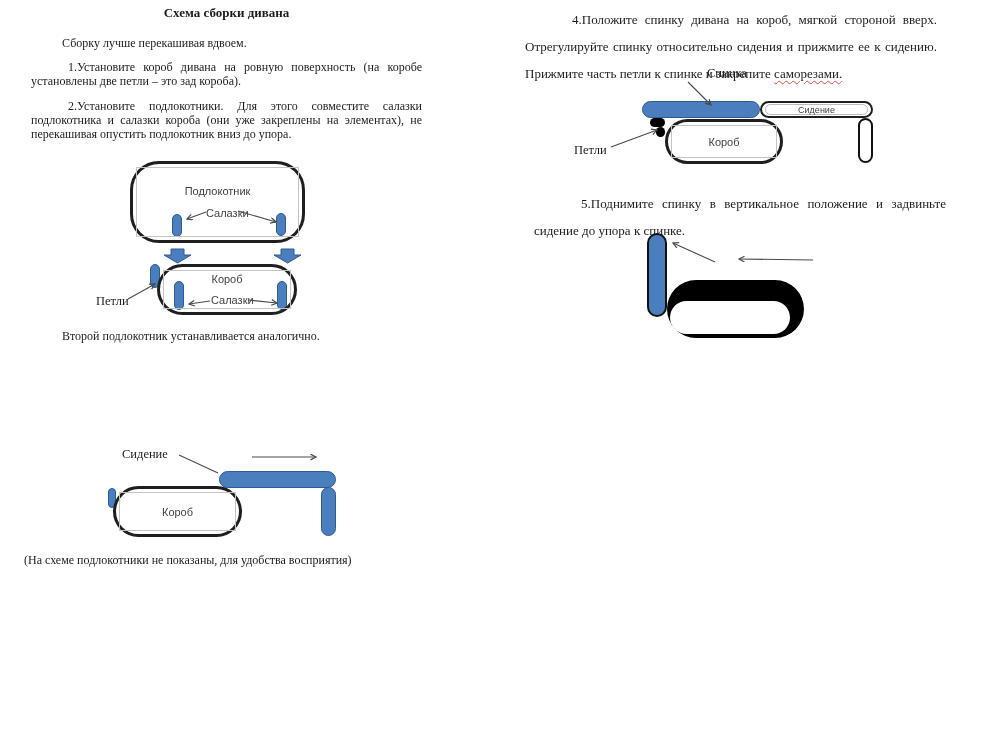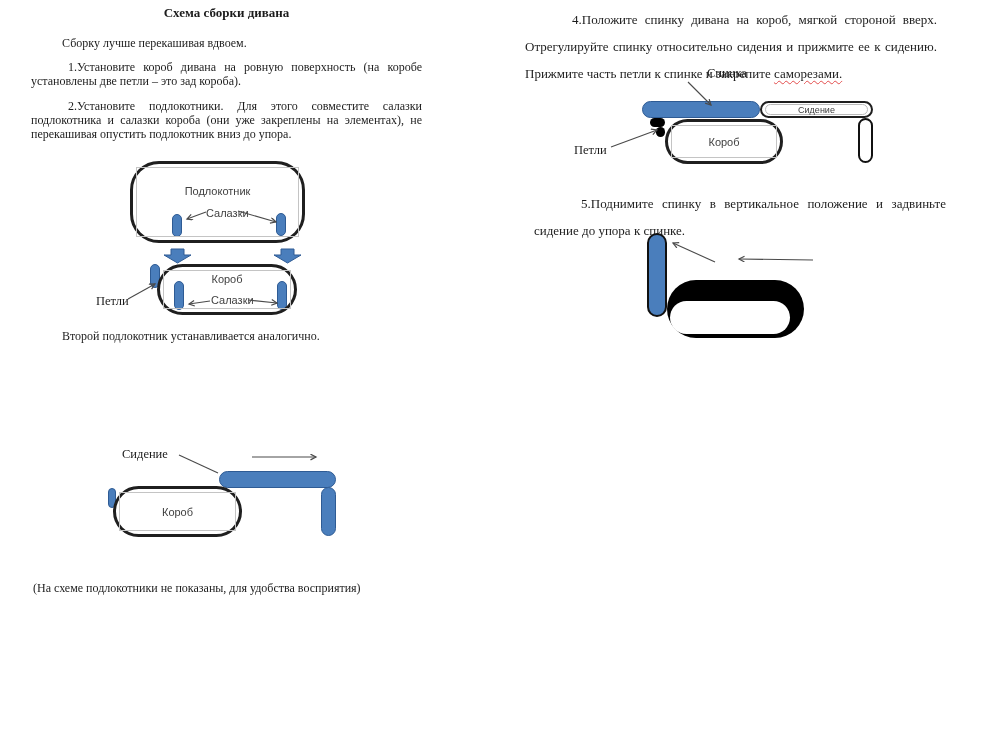--- a/index.html
+++ b/index.html
@@ -29,21 +29,21 @@
 </head>
 <body>
 
 <div class="abs" style="left:0;top:0;width:1000px;height:750px;">
 
   <div class="abs title" style="left:31px;top:5px;">Схема сборки дивана</div>
   <div class="abs ltext indent31" style="left:31px;top:36px;">Сборку лучше перекашивая вдвоем.</div>
   <div class="abs ltext indent37" style="left:31px;top:60px;">1.Установите короб дивана на ровную поверхность (на коробе установлены две петли – это зад короба).</div>
   <div class="abs ltext indent37" style="left:31px;top:99px;">2.Установите подлокотники. Для этого совместите салазки подлокотника и салазки короба (они уже закреплены на элементах), не перекашивая опустить подлокотник вниз до упора.</div>
   <div class="abs ltext indent31" style="left:31px;top:329px;">Второй подлокотник устанавливается аналогично.</div>
-  <div class="abs ltext" style="left:33px;top:553px;margin-top:28px;">(На схеме подлокотники не показаны, для удобства восприятия)</div>
+  <div class="abs ltext" style="left:24px;top:553px;">(На схеме подлокотники не показаны, для удобства восприятия)</div>
 
   <div class="abs dbox" style="left:130px;top:161px;width:175px;height:82px;">
     <div class="inner"></div>
   </div>
   <div class="abs sanslabel" style="left:130px;top:185px;width:175px;text-align:center;">Подлокотник</div>
   <div class="abs sanslabel" style="left:206px;top:207px;">Салазки</div>
   <div class="abs bluerect" style="left:172px;top:214px;width:10px;height:23px;"></div>
   <div class="abs bluerect" style="left:276px;top:213px;width:10px;height:23px;"></div>
 
   <div class="abs bluerect" style="left:150px;top:264px;width:10px;height:24px;"></div>

